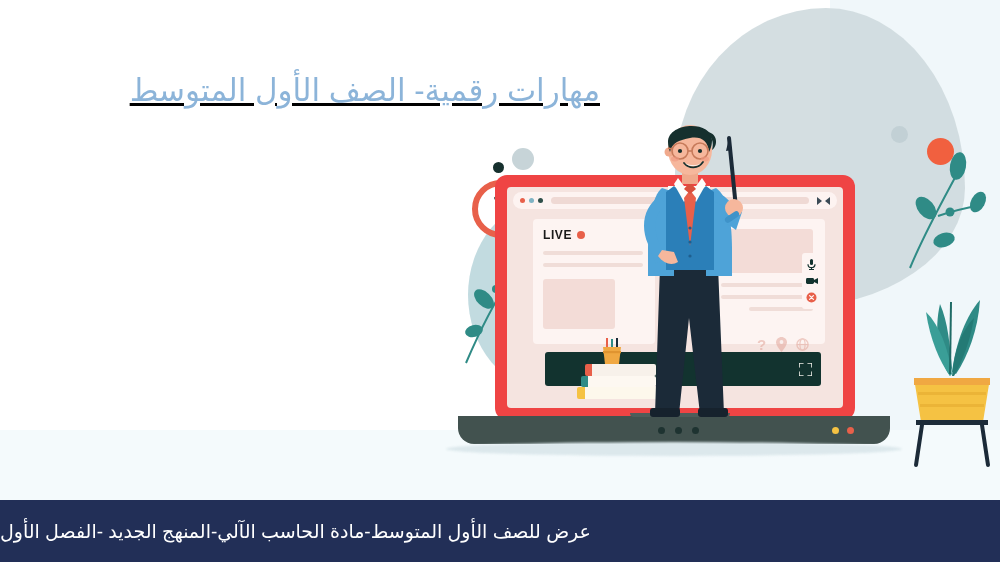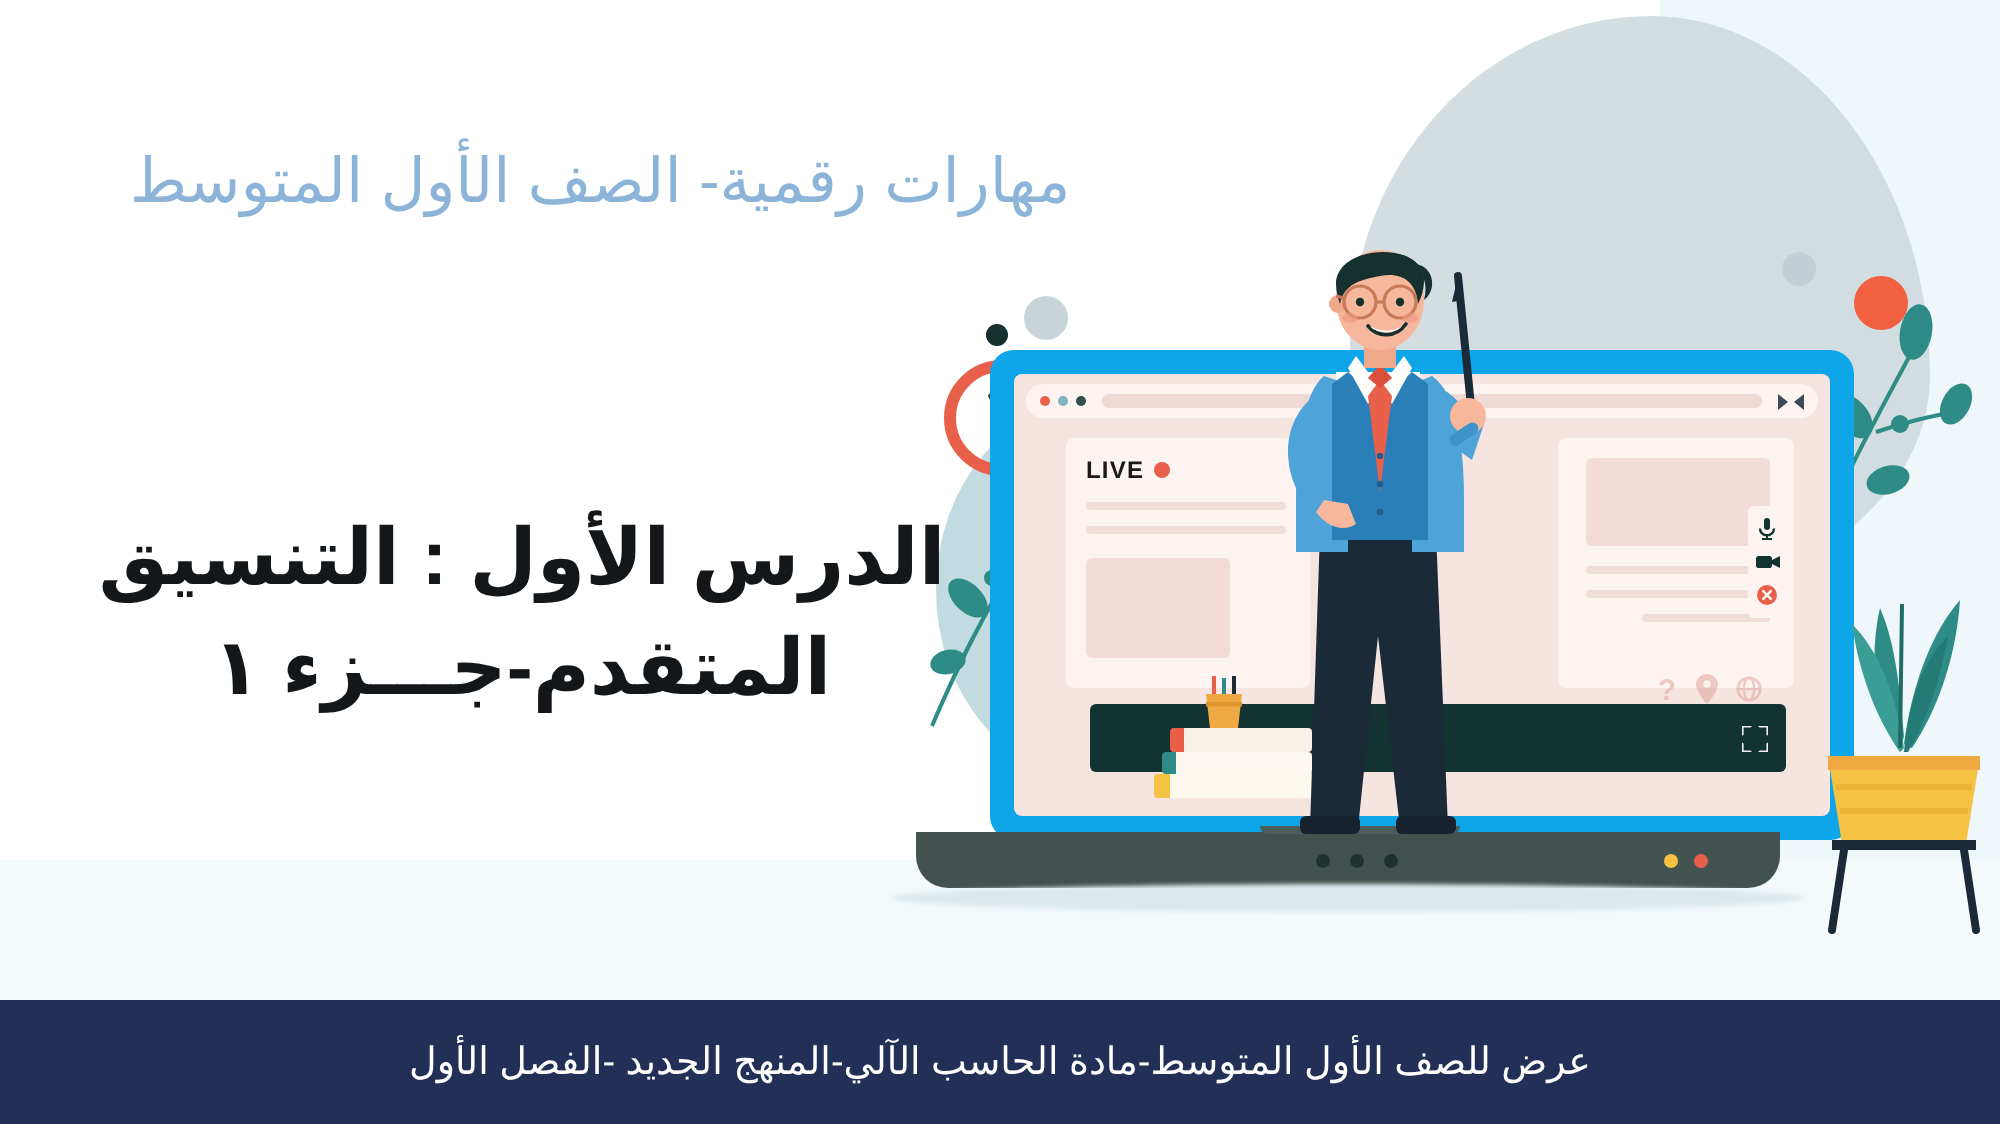--- a/index.html
+++ b/index.html
@@ -44,22 +44,22 @@
     background: #bfd9de;
     border-radius: 50%;
     opacity: .95;
   }
 
   
   .header-block {
     position: absolute;
     left: 0; top: 72px;
     width: 600px;
-    text-align: center;
     direction: rtl;
+    text-decoration: underline;
   }
   .hdr-title {
     font-size: 31px;
     color: #8cb4d9;
     letter-spacing: .5px;
     line-height: 1.25;
     white-space: nowrap;
   }
   .hdr-sub {
     font-size: 18px;
@@ -84,21 +84,21 @@
   }
 
   
   .footer-bar {
     position: absolute;
     left: 0; bottom: 0;
     width: 1000px; height: 62px;
     background: #222f57;
     display: flex;
     align-items: center;
-    justify-content: center;
+    justify-content: flex-end;
     direction: rtl;
   }
   .footer-text {
     color: #ffffff;
     font-size: 19px;
     white-space: nowrap;
     letter-spacing: .2px;
   }
 
   
@@ -144,22 +144,22 @@
   .dot-orange-rt { right: 46px; top: 18px; width: 27px; height: 27px; background: #f1603f; }
 
   
   .sprig-left { position: absolute; left: 8px; top: 125px; }
   .sprig-right { position: absolute; right: 10px; top: 30px; }
 
   
   .laptop-screen {
     position: absolute;
     left: 55px; top: 55px;
-    width: 432px; height: 245px;
-    background: #0ea5e9;
+    width: 360px; height: 245px;
+    background: #ef4444;
     border-radius: 12px;
     box-sizing: border-box;
     padding: 12px;
   }
   .laptop-inner {
     width: 100%; height: 100%;
     background: #f5e4e0;
     border-radius: 4px;
     position: relative;
     overflow: hidden;
@@ -297,21 +297,20 @@
 <div id="slide">
 
   <div class="bg-tint-right"></div>
   <div class="bg-tint-bottom"></div>
   <div class="bg-blob-gray"></div>
 
   <div class="header-block">
     <div class="hdr-title">مهارات رقمية- الصف الأول المتوسط</div>
   </div>
 
-  <div class="main-title">الدرس الأول : التنسيق المتقدم-جـــزء ١</div>
 
   <div class="illus ignore-sel">
 
     <div class="bg-blob-blue" style="left:28px;top:80px;"></div>
 
     <div class="clock">
       <span class="hand-h"></span>
       <span class="hand-m"></span>
     </div>
 

